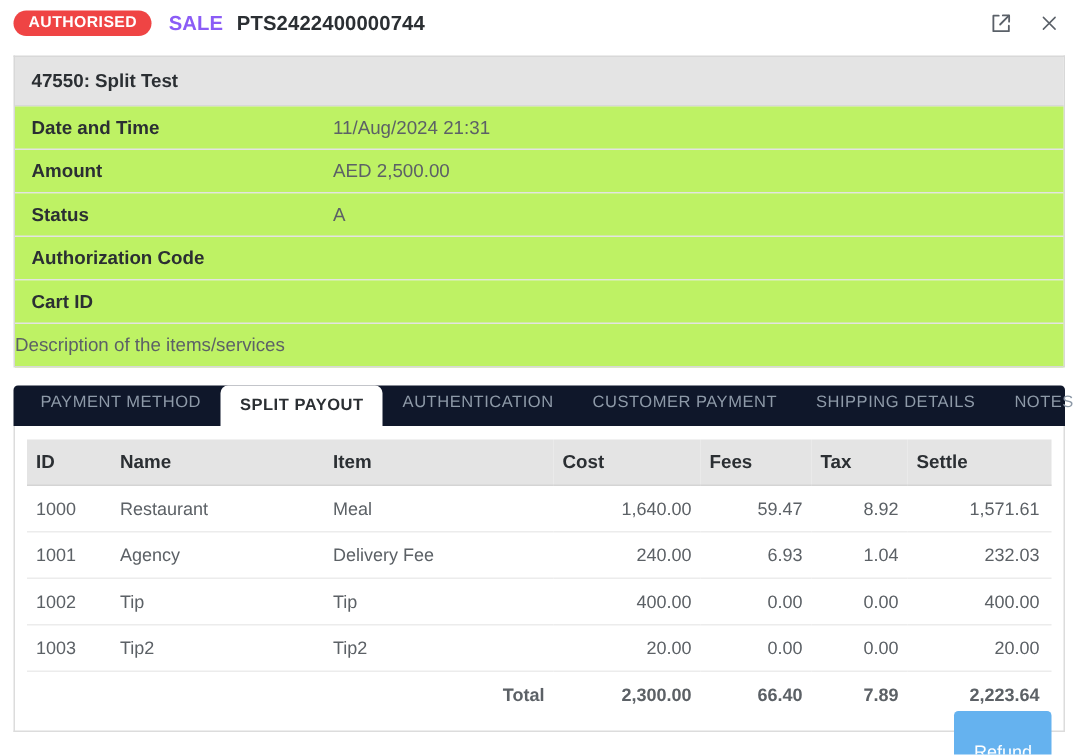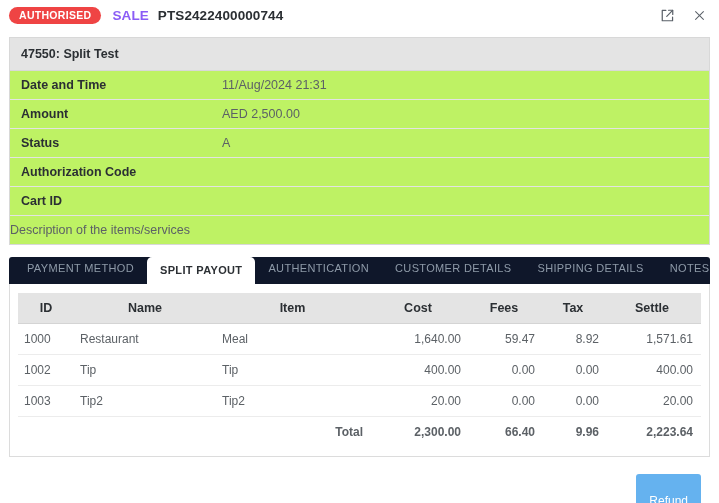--- a/index.html
+++ b/index.html
@@ -158,21 +158,21 @@
   table.payout {
     width: 100%;
     border-collapse: collapse;
     font-size: 12px;
   }
   table.payout thead th {
     background: #e4e4e4;
     font-weight: bold;
     font-size: 12.5px;
     color: #2b2f33;
-    text-align: center;
+    text-align: left;
     padding: 8px 6px;
     border-bottom: 1px solid #d4d4d4;
     white-space: nowrap;
   }
   table.payout tbody td {
     padding: 8px 6px;
     color: #5c6166;
     border-bottom: 1px solid #ececec;
     white-space: nowrap;
   }
@@ -281,21 +281,21 @@
     <div class="detail-value">
       <span>Description of the items/services</span>
     </div>
   </div>
 </div>
 
 <div class="tabs-strip">
   <div class="tab">PAYMENT METHOD</div>
   <div class="tab active">SPLIT PAYOUT</div>
   <div class="tab">AUTHENTICATION</div>
-  <div class="tab">CUSTOMER DETAILS</div>
+  <div class="tab">CUSTOMER PAYMENT</div>
   <div class="tab">SHIPPING DETAILS</div>
   <div class="tab">NOTES</div>
 </div>
 
 <div class="payout-wrap">
   <table class="payout">
     <thead>
       <tr>
         <th class="col-id">ID</th>
         <th class="col-name">Name</th>
@@ -310,20 +310,29 @@
       <tr>
         <td>1000</td>
         <td>Restaurant</td>
         <td>Meal</td>
         <td class="num">1,640.00</td>
         <td class="num">59.47</td>
         <td class="num">8.92</td>
         <td class="num col-settle">1,571.61</td>
       </tr>
       <tr>
+        <td>1001</td>
+        <td>Agency</td>
+        <td>Delivery Fee</td>
+        <td class="num">240.00</td>
+        <td class="num">6.93</td>
+        <td class="num">1.04</td>
+        <td class="num col-settle">232.03</td>
+      </tr>
+      <tr>
         <td>1002</td>
         <td>Tip</td>
         <td>Tip</td>
         <td class="num">400.00</td>
         <td class="num">0.00</td>
         <td class="num">0.00</td>
         <td class="num col-settle">400.00</td>
       </tr>
       <tr>
         <td>1003</td>
@@ -333,21 +342,21 @@
         <td class="num">0.00</td>
         <td class="num">0.00</td>
         <td class="num col-settle">20.00</td>
       </tr>
       <tr class="total-row">
         <td></td>
         <td></td>
         <td class="total-label">Total</td>
         <td class="num">2,300.00</td>
         <td class="num">66.40</td>
-        <td class="num">9.96</td>
+        <td class="num">7.89</td>
         <td class="num col-settle">2,223.64</td>
       </tr>
     </tbody>
   </table>
 </div>
 
 <div class="footer">
   <button class="refund-btn">Refund</button>
 </div>
 

